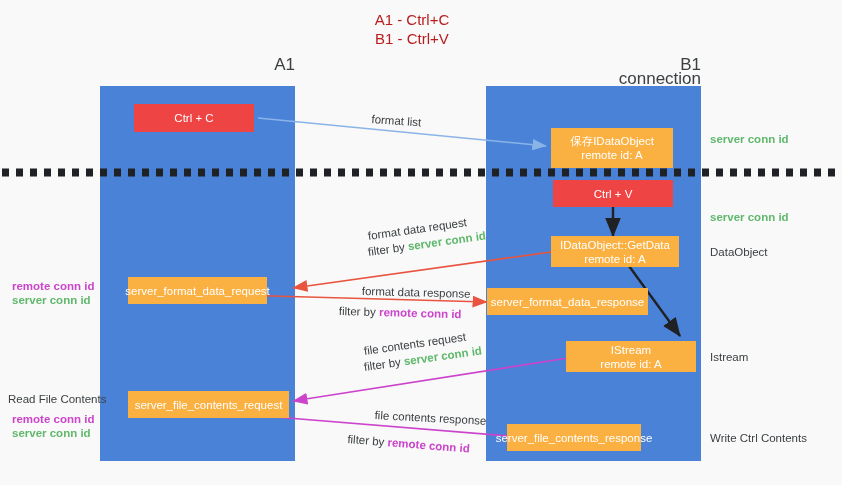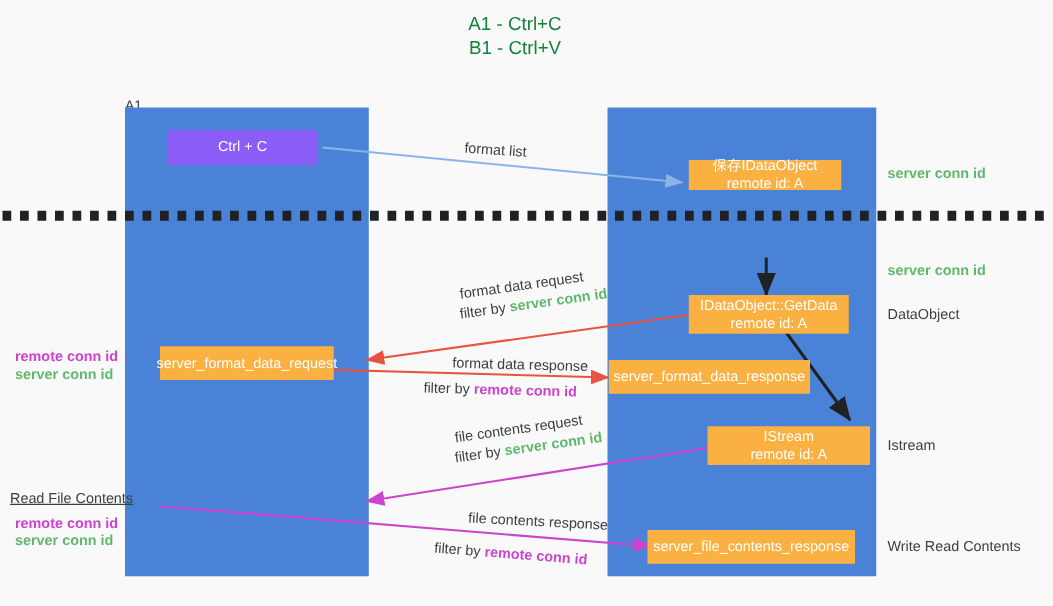--- a/index.html
+++ b/index.html
@@ -10,42 +10,42 @@
     position:relative;overflow:hidden;
     -webkit-font-smoothing:antialiased;
   }
   .canvas{position:absolute;inset:0;}
   svg.layer{position:absolute;left:0;top:0;width:842px;height:485px;overflow:visible;}
   svg.lines{z-index:2;pointer-events:none;}
 
   
   .title{
     position:absolute;left:0;top:10px;width:824px;
-    text-align:center;color:#15803d;font-size:15px;line-height:19px;
+    text-align:center;color:#b91c1c;font-size:15px;line-height:19px;
   }
 
   
   .lane-head{
-    position:absolute;text-align:left;color:#3c4043;
-    font-size:11px;line-height:14px;margin-top:20px;
+    position:absolute;text-align:right;color:#3c4043;
+    font-size:17px;line-height:14px;
   }
   .lane-head .l1{display:block;}
   .lane-head .l2{display:block;}
 
   
   .lane{position:absolute;background:#4a82d8;z-index:1;}
 
   
   .node{
     position:absolute;z-index:3;
     display:flex;flex-direction:column;align-items:center;justify-content:center;
     color:#ffffff;font-size:11.5px;line-height:14px;text-align:center;
     box-sizing:border-box;
   }
-  .node.green{background:#8b5cf6;justify-content:center;}
+  .node.green{background:#ef4444;justify-content:center;}
   .node.orange{background:#fbb košik;}
   .node.orange{background:#fbb042;}
   .node span{display:block;white-space:nowrap;}
 
   
   .label{
     position:absolute;z-index:4;font-size:11.5px;line-height:15px;
     color:#3c4043;white-space:nowrap;
   }
   .label.green{color:#5fb86b;font-weight:bold;}
@@ -69,20 +69,24 @@
 
 <div class="canvas">
 
   <div class="title">
     <div>A1 - Ctrl+C</div>
     <div>B1 - Ctrl+V</div>
   </div>
 
   <div class="lane-head" style="left:100px;top:58px;width:195px;">
     <span class="l1">A1</span>
+  </div>
+  <div class="lane-head" style="left:486px;top:58px;width:215px;">
+    <span class="l1">B1</span>
+    <span class="l2">connection</span>
   </div>
 
   <div class="lane" style="left:100px;top:86px;width:195px;height:375px;"></div>
   <div class="lane" style="left:486px;top:86px;width:215px;height:375px;"></div>
 
   <svg class="layer lines" viewBox="0 0 842 485">
     <defs>
       <marker id="ah-blue" markerWidth="9" markerHeight="7" refX="8.5" refY="3.5" orient="auto">
         <polygon points="0 0, 9 3.5, 0 7" fill="#8ab4e8"></polygon>
       </marker>
@@ -113,63 +117,69 @@
   </svg>
 
   <svg class="dashline" viewBox="0 0 842 11" preserveAspectRatio="none">
     <line x1="2" y1="5.5" x2="840" y2="5.5" stroke="#202124" stroke-width="8" stroke-dasharray="7 7" stroke-linecap="butt"></line>
   </svg>
 
   <div class="node green" style="left:134px;top:104px;width:120px;height:28px;">
     <span>Ctrl + C</span>
   </div>
 
-  <div class="node orange" style="left:551px;top:128px;width:122px;height:24px;">
+  <div class="node orange" style="left:551px;top:128px;width:122px;height:40px;">
     <span>保存IDataObject</span>
     <span>remote id: A</span>
   </div>
 
+  <div class="node green" style="left:553px;top:180px;width:120px;height:27px;">
+    <span>Ctrl + V</span>
+  </div>
 
   <div class="node orange" style="left:551px;top:236px;width:128px;height:31px;">
     <span>IDataObject::GetData</span>
     <span>remote id: A</span>
   </div>
 
   <div class="node orange" style="left:566px;top:341px;width:130px;height:31px;">
     <span>IStream</span>
     <span>remote id: A</span>
   </div>
 
   <div class="node orange" style="left:128px;top:277px;width:139px;height:27px;">
     <span>server_format_data_request</span>
   </div>
 
   <div class="node orange" style="left:487px;top:288px;width:161px;height:27px;">
     <span>server_format_data_response</span>
   </div>
 
-
-  <div class="node orange" style="left:518px;top:424px;width:166px;height:27px;">
+  <div class="node orange" style="left:128px;top:391px;width:161px;height:27px;">
+    <span>server_file_contents_request</span>
+  </div>
+
+  <div class="node orange" style="left:507px;top:424px;width:134px;height:27px;">
     <span>server_file_contents_response</span>
   </div>
 
   <div class="label green" style="left:710px;top:132px;">server conn id</div>
 
   <div class="label green" style="left:710px;top:210px;">server conn id</div>
 
   <div class="label plain" style="left:710px;top:245px;text-align:center;">DataObject</div>
 
   <div class="label plain" style="left:710px;top:350px;">Istream</div>
 
-  <div class="label plain" style="left:710px;top:431px;">Write Read Contents</div>
+  <div class="label plain" style="left:710px;top:431px;">Write Ctrl Contents</div>
 
   <div class="label magenta" style="left:12px;top:279px;">remote conn id</div>
   <div class="label green" style="left:12px;top:293px;">server conn id</div>
 
-  <div class="label plain" style="left:8px;top:392px;text-decoration:underline;">Read File Contents</div>
+  <div class="label plain" style="left:8px;top:392px;">Read File Contents</div>
   <div class="label magenta" style="left:12px;top:412px;">remote conn id</div>
   <div class="label green" style="left:12px;top:426px;">server conn id</div>
 
   <div class="label plain rot" style="left:372px;top:112px;transform:rotate(4deg);">format list</div>
 
   <div class="label plain rot" style="left:367px;top:229px;transform:rotate(-8deg);">format data request</div>
   <div class="label rot" style="left:367px;top:245px;transform:rotate(-8deg);">
     <span>filter by </span><span class="c-green">server conn id</span>
   </div>
 

